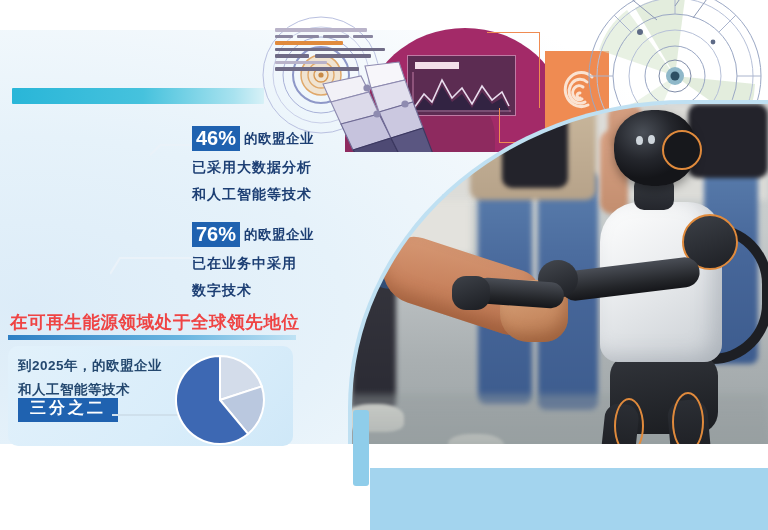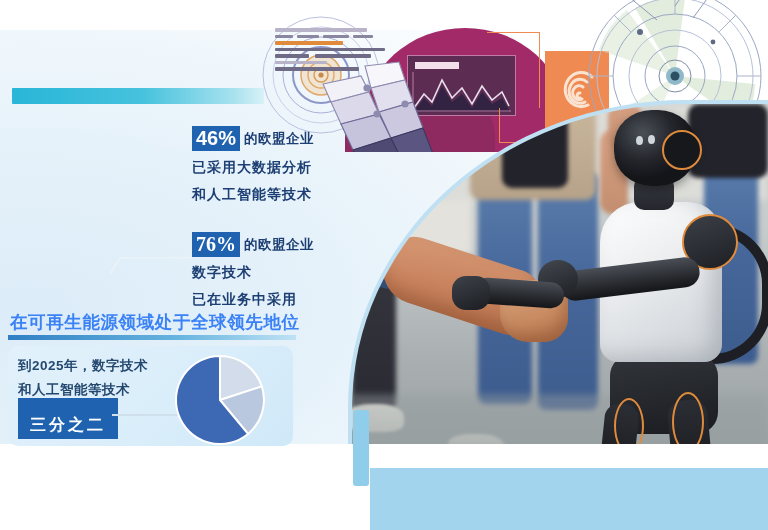--- a/index.html
+++ b/index.html
@@ -230,41 +230,41 @@
   }
   .callout .line2{
     font-size:14px;color:#1d3f74;font-weight:bold;
     margin-top:5px;letter-spacing:1px;line-height:22px;
   }
   .leader{position:absolute;}
 
   
   .headline2{
     position:absolute;left:10px;top:310px;
-    font-size:17.5px;font-weight:bold;color:#3b82f6;letter-spacing:.6px;text-align:center;
+    font-size:17.5px;font-weight:bold;color:#ef4444;letter-spacing:.6px;text-align:center;
   }
   .headline2-bar{
     position:absolute;left:8px;top:335px;width:288px;height:5px;
     background:linear-gradient(90deg,#2e7fc4 0%,#69b5e0 60%,#bfe2f4 100%);
   }
 
   
   .bpanel{
     position:absolute;left:8px;top:346px;width:285px;height:100px;
     background:linear-gradient(135deg,#e2f1fb 0%,#d9edfa 60%,#cfe8f8 100%);
     border-radius:10px;
   }
   .bpanel-text{
     position:absolute;left:18px;top:354px;
     font-size:13.5px;color:#24486f;font-weight:bold;line-height:24px;letter-spacing:.5px;
   }
   .third-badge{
     position:absolute;left:18px;top:398px;
     background:#1f62b0;color:#ffffff;font-size:16px;font-weight:bold;
-    padding:17px 12px 3px 12px;letter-spacing:3px;
+    padding:0 12px 3px 12px;letter-spacing:3px;
   }
   .pie-wrap{position:absolute;left:170px;top:352px;}
   .pie-leader{
     position:absolute;left:112px;top:414px;width:95px;height:2px;background:#cfe0ec;
   }
   .pie-leader-dot{
     position:absolute;left:203px;top:411px;width:7px;height:7px;border-radius:50%;background:#e8f2f8;
   }
 
   
@@ -462,32 +462,32 @@
     <span class="pct-badge">46%</span><span class="lead">的欧盟企业</span>
     <div class="line2">已采用大数据分析</div>
     <div class="line2">和人工智能等技术</div>
   </div>
 
   <div class="leader" style="left:110px;top:252px;width:82px;height:24px;">
     <svg width="82" height="24">
         <polyline points="0,22 10,6 82,6" fill="none" stroke="#eaf2f9" stroke-width="2.2"></polyline>
       </svg>
   </div>
-  <div class="callout" style="left:192px;top:232px;width:165px;font-family:Liberation Serif, serif;">
+  <div class="callout" style="left:192px;top:222px;width:165px;">
     <span class="pct-badge">76%</span><span class="lead">的欧盟企业</span>
+    <div class="line2">已在业务中采用</div>
     <div class="line2">数字技术</div>
-    <div class="line2">已在业务中采用</div>
   </div>
 
   <div class="headline2">在可再生能源领域处于全球领先地位</div>
   <div class="headline2-bar"></div>
 
   <div class="bpanel"></div>
   <div class="bpanel-text">
-    <div>到2025年，数字技术</div>
+    <div>到2025年，的欧盟企业</div>
     <div>和人工智能等技术</div>
   </div>
   <div class="third-badge">三分之二</div>
   <div class="pie-leader"></div>
   <div class="pie-leader-dot"></div>
 
   <div class="pie-wrap">
     <svg width="104" height="96" viewBox="0 0 104 96">
       <g transform="translate(50,48)">
 

